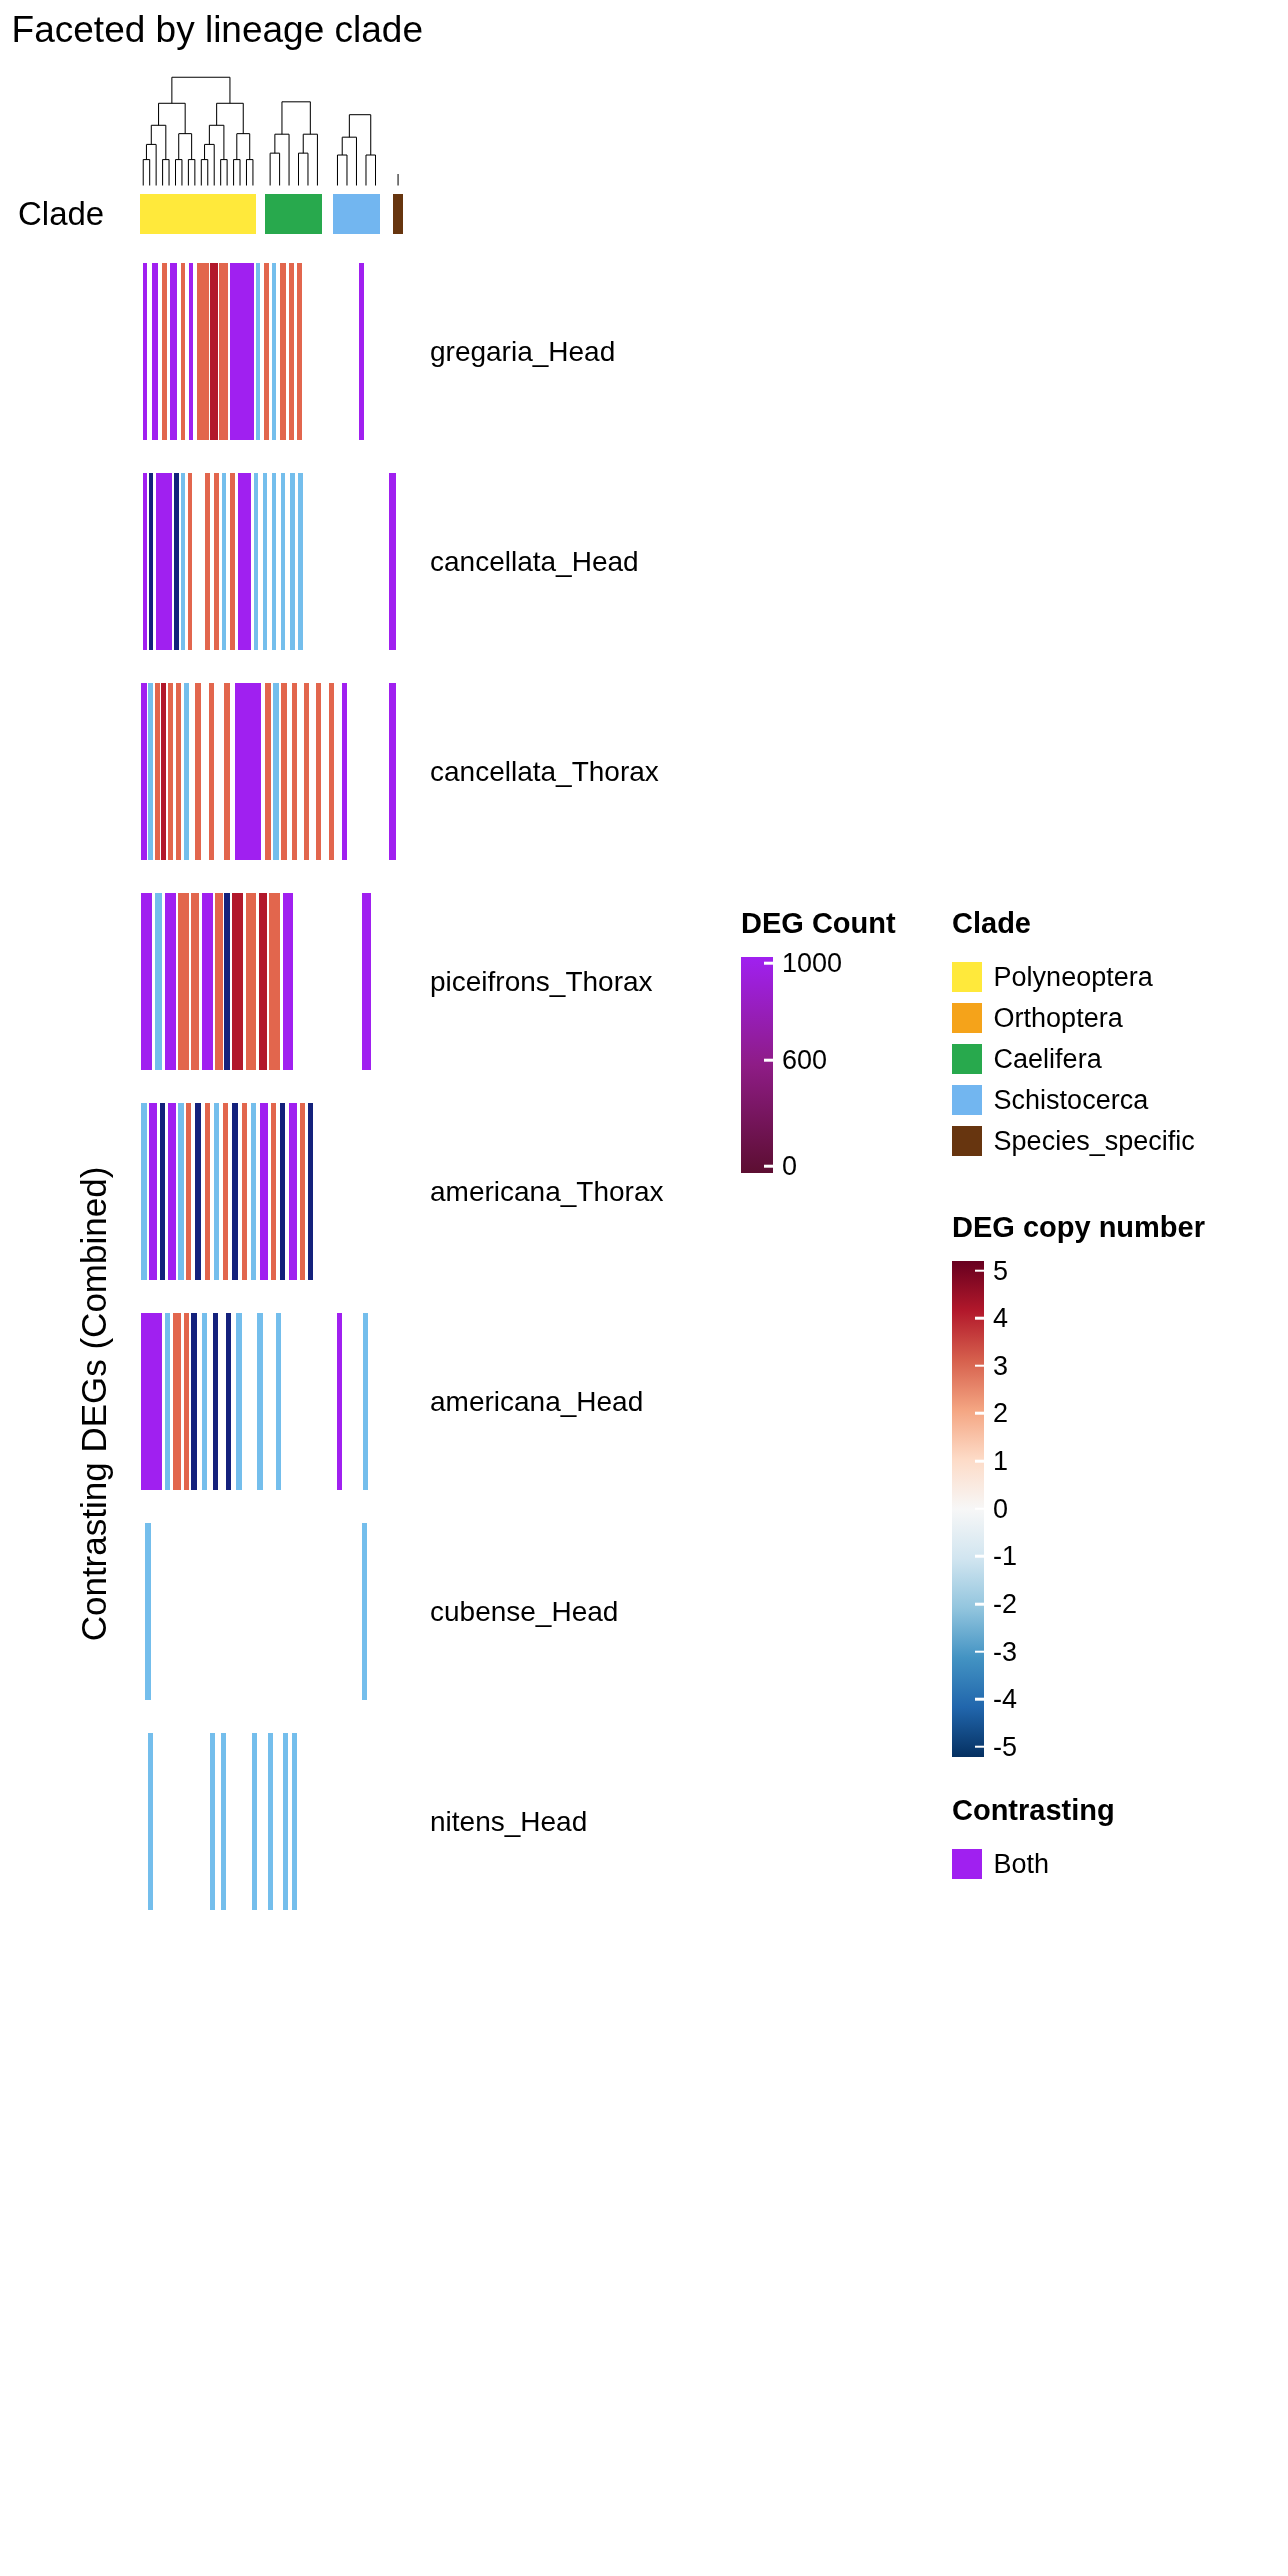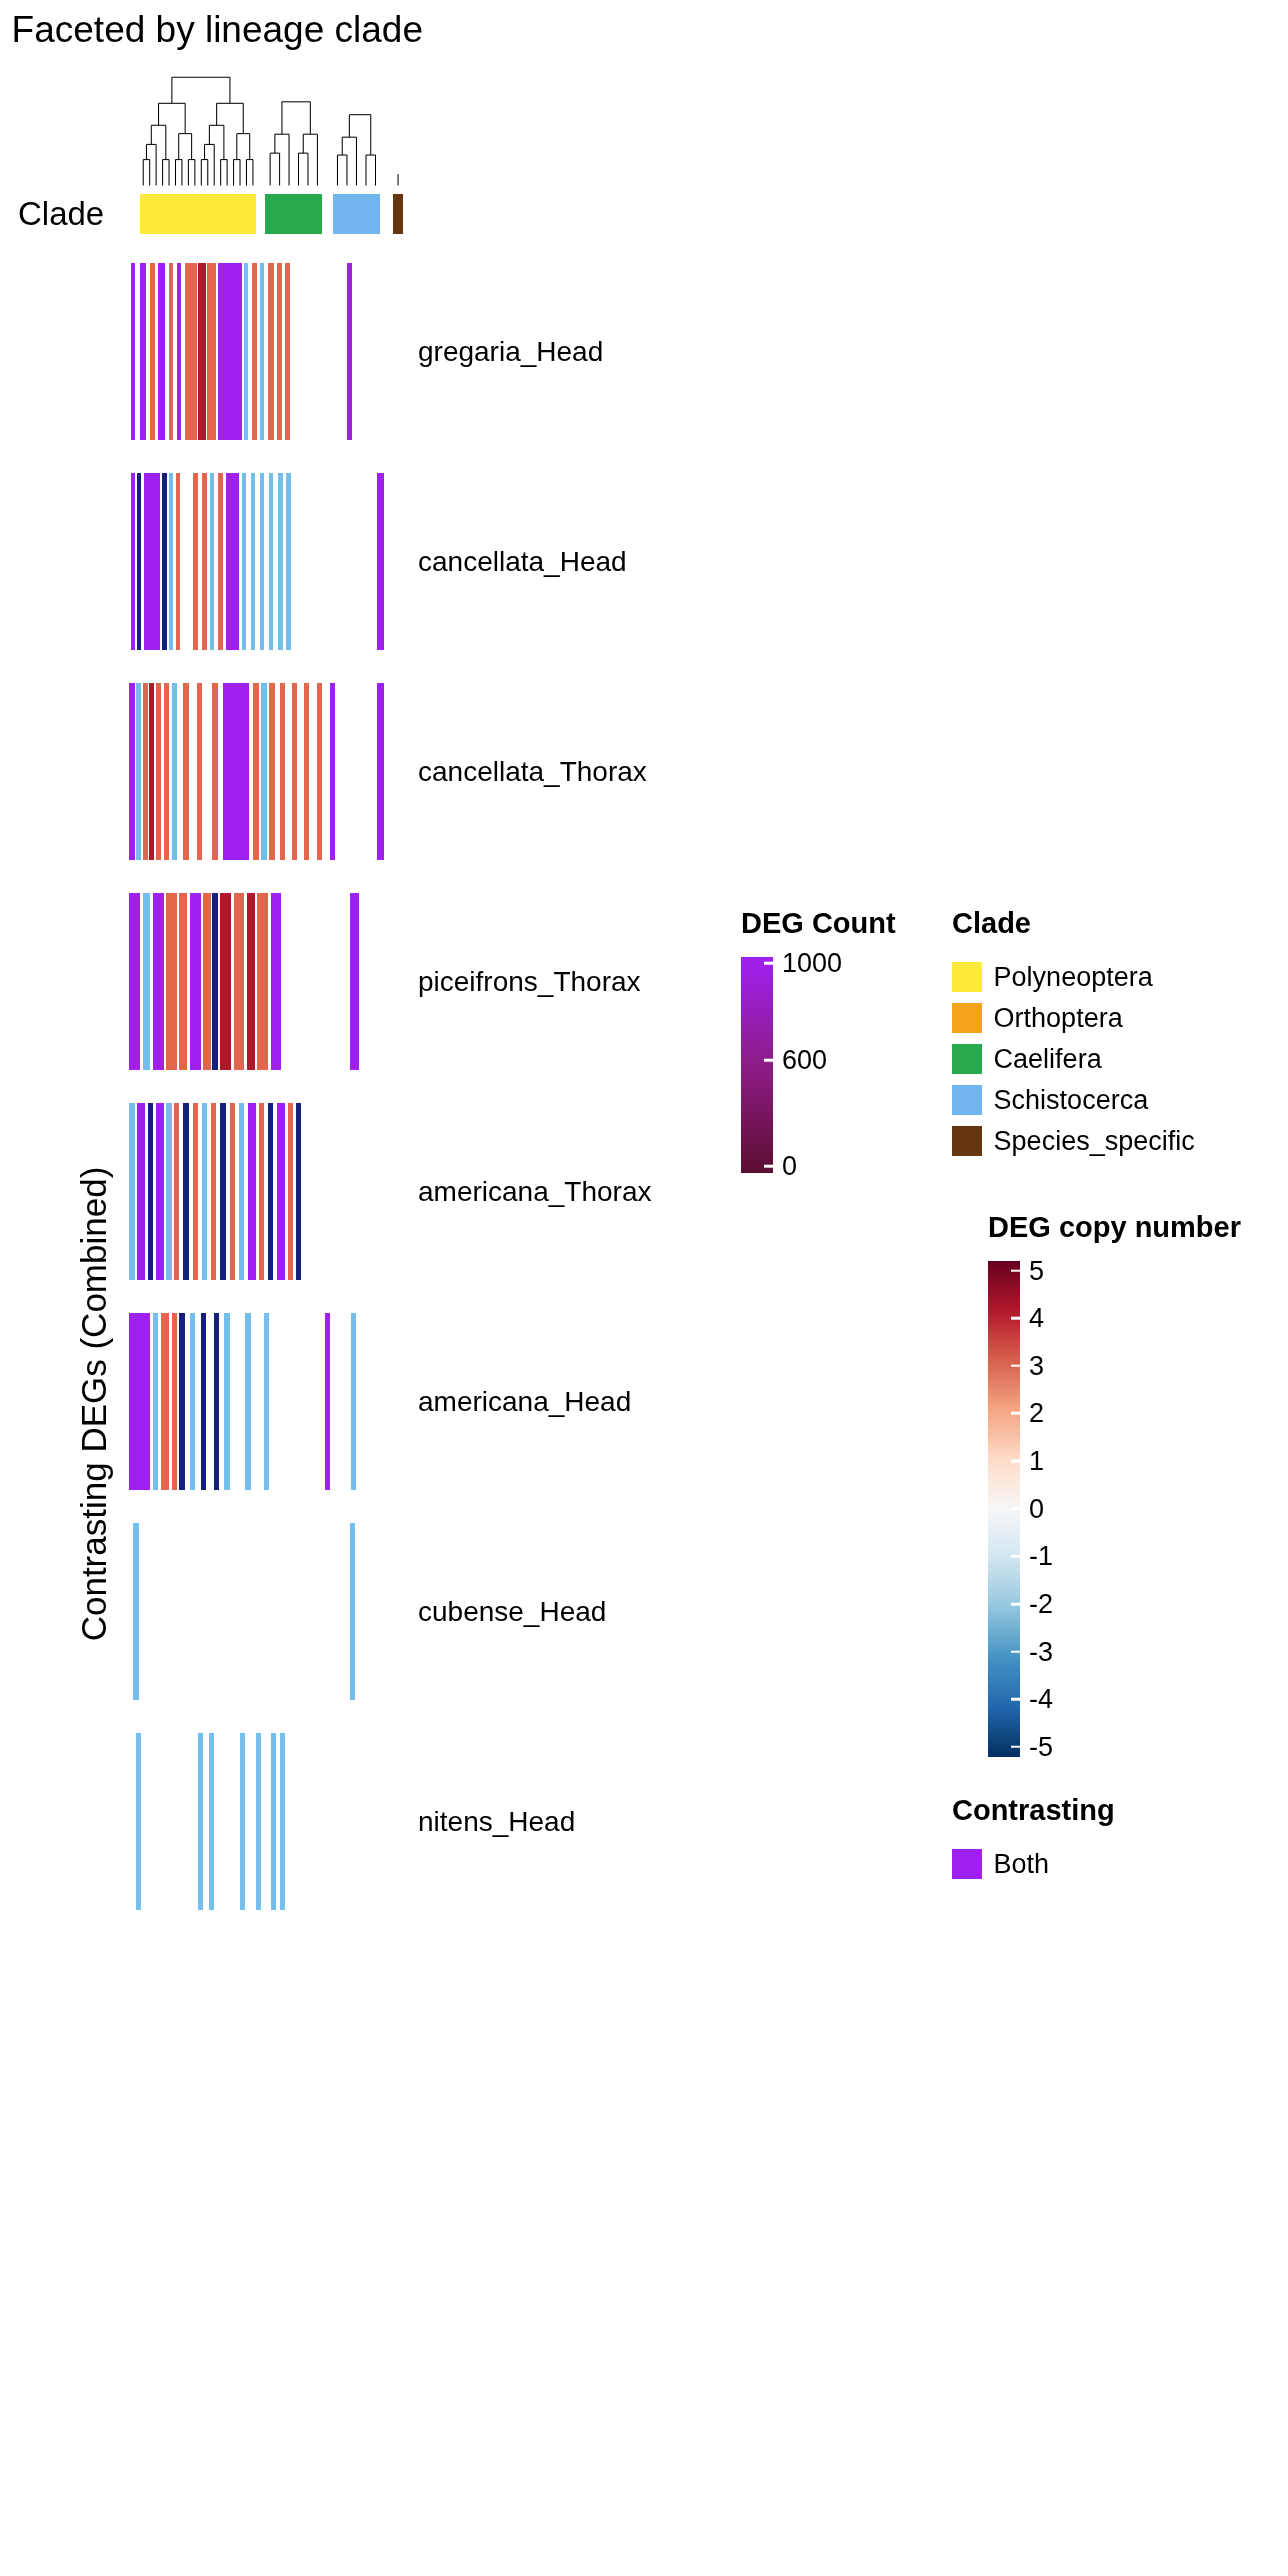--- a/index.html
+++ b/index.html
@@ -5,39 +5,39 @@
   html,body{margin:0;padding:0;background:#fff;color:#000;
     font-family:"Liberation Sans","DejaVu Sans",sans-serif;}
   .figure{position:relative;width:1288px;height:2576px;overflow:hidden;background:#fff;}
   .title{position:absolute;left:11.6px;top:9px;font-size:37px;}
   .dendro{position:absolute;left:140px;top:72px;}
   .clade-label{position:absolute;left:18px;top:193px;height:41px;display:flex;align-items:center;font-size:33px;}
   .clade-bar{position:absolute;left:140px;top:194px;width:264px;height:40px;}
   .seg{position:absolute;top:0;height:100%;}
   .yaxis{position:absolute;left:94px;top:1404px;transform:translate(-50%,-50%) rotate(-90deg);
     font-size:35px;white-space:nowrap;}
-  .facets{position:absolute;left:128px;top:263px;}
+  .facets{position:absolute;left:140px;top:263px;}
   .facet-row{display:flex;align-items:center;height:177px;margin-bottom:33px;}
   .strip{position:relative;width:264px;height:100%;background:#fff;}
   .vbar{position:absolute;top:0;height:100%;}
   .facet-label{margin-left:26px;font-size:28px;white-space:nowrap;}
   .legend{position:absolute;}
   .legend-title{font-weight:bold;font-size:29px;margin-bottom:16.7px;white-space:nowrap;}
   .gradwrap{position:relative;}
   .gradbar{width:32px;position:relative;}
   #degcount-bar{height:216px;}
   #copy-bar{height:496px;}
   .tickmark{position:absolute;right:0;width:9px;height:2.6px;background:#fff;transform:translateY(-50%);}
   .ticklabel{position:absolute;left:41px;transform:translateY(-50%);font-size:27px;}
   .leg-item{display:flex;align-items:center;height:41px;}
   .swatch{width:30px;height:30px;margin-right:11.6px;flex:none;}
   .leg-label{font-size:27px;white-space:nowrap;}
   .legend-degcount{left:741px;top:907px;}
   .legend-clade{left:952px;top:907px;}
-  .legend-copy{left:952px;top:1211px;margin-left:36px;}
+  .legend-copy{left:952px;top:1211px;}
   .legend-contrasting{left:952px;top:1794px;}
 </style>
 </head>
 <body>
 
 <div class="figure">
 
   <div class="title">Faceted by lineage clade</div>
 
   <svg id="dendro" class="dendro" width="264" height="115" viewBox="0 0 410 178">

